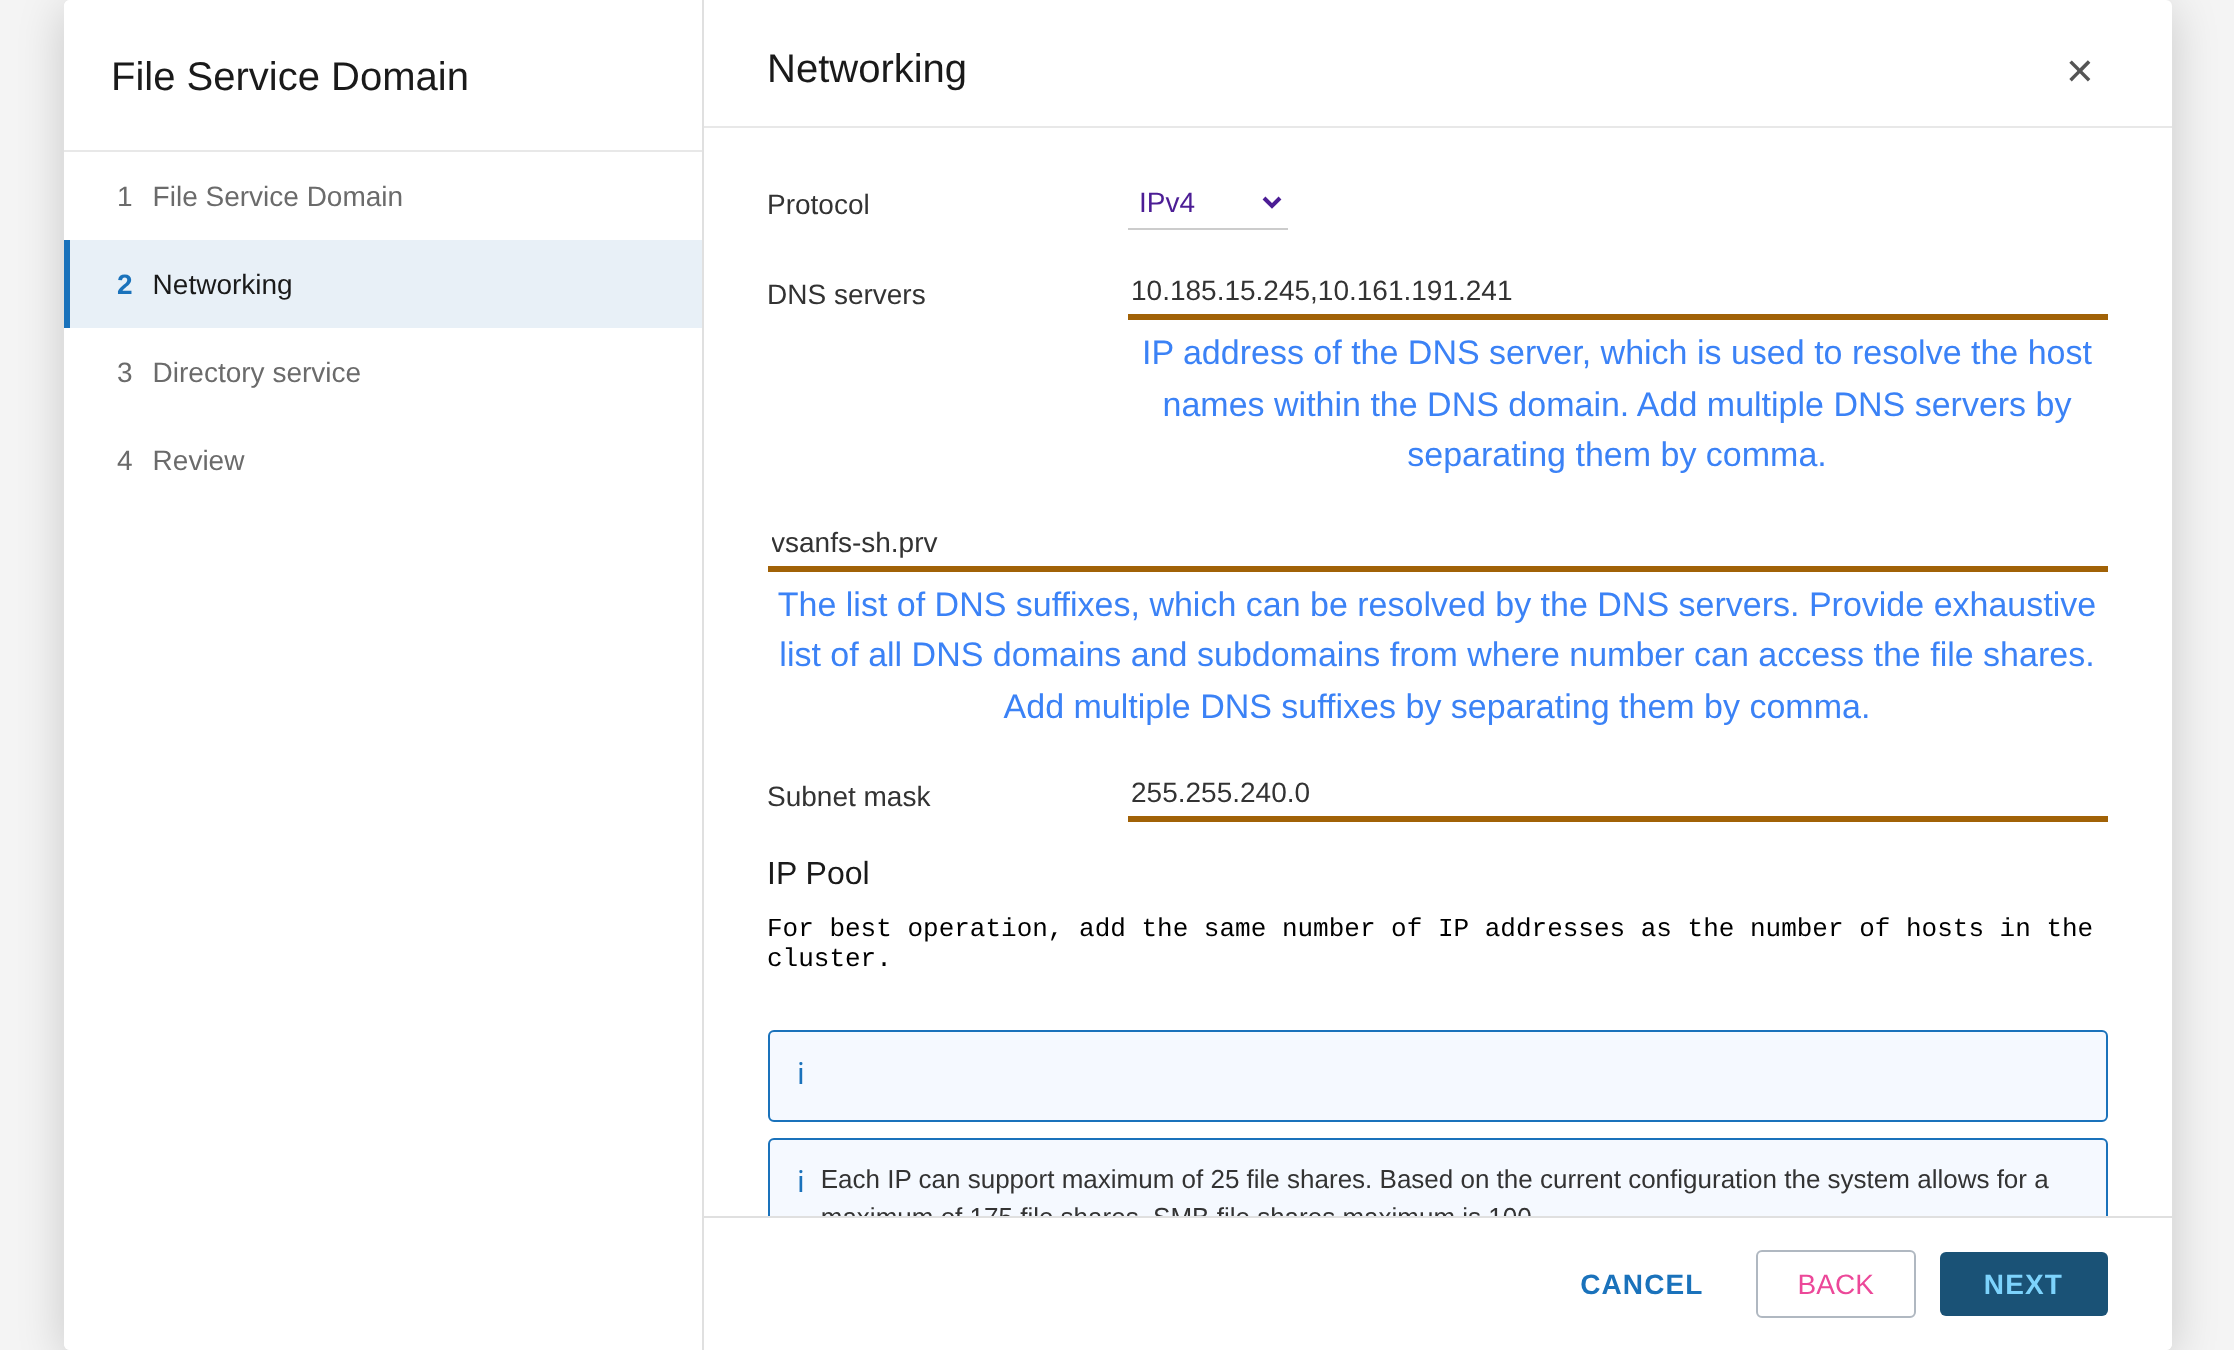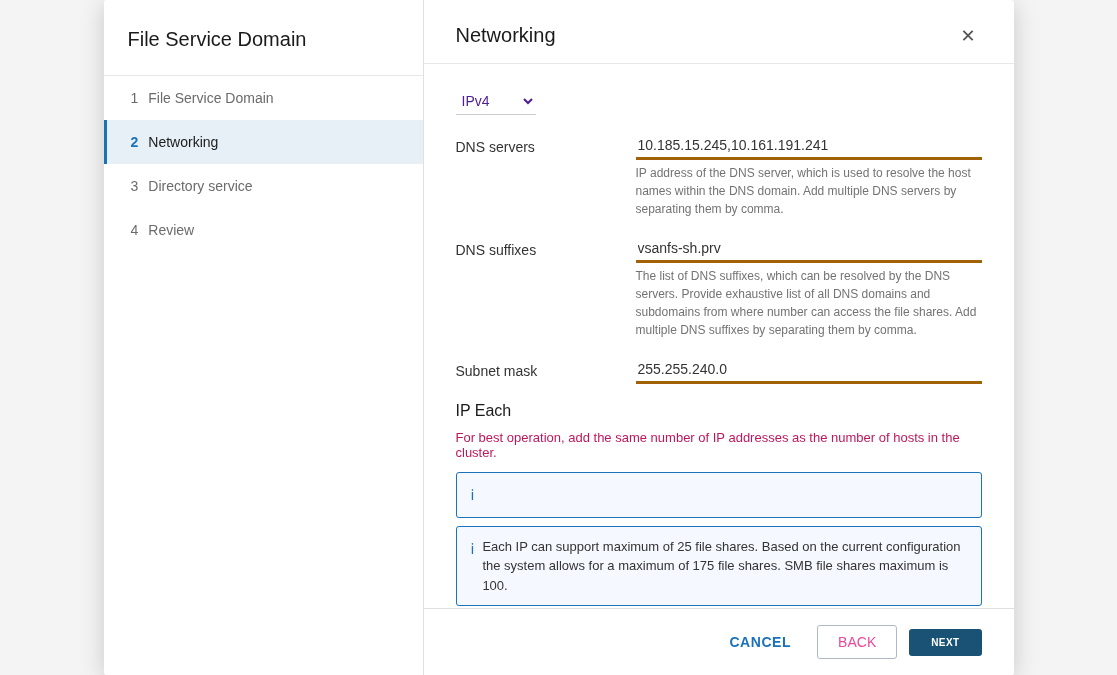--- a/index.html
+++ b/index.html
@@ -6,21 +6,21 @@
     body {
       font-family: -apple-system, BlinkMacSystemFont, 'Segoe UI', Arial, sans-serif;
       background: #f4f4f4;
       display: flex;
       align-items: center;
       justify-content: center;
       min-height: 100vh;
     }
     .dialog {
       background: #fff;
-      width: 910px;
+      width: 1054px;
       height: 675px;
       display: flex;
       box-shadow: 0 4px 24px rgba(0,0,0,0.18);
       border-radius: 3px;
       overflow: hidden;
       position: relative;
     }
     
     .sidebar {
       width: 320px;
@@ -128,24 +128,25 @@
       width: 100%;
       border: none;
       border-bottom: 3px solid #a16207;
       padding: 4px 2px;
       font-size: 14px;
       color: #333;
       outline: none;
       background: transparent;
     }
     .form-hint {
-      font-size: 12px;
-      color: #737373;
+      font-size: 17px;
+      color: #3b82f6;
       margin-top: 4px;
       line-height: 1.5;
+      text-align: center;
     }
     .protocol-select {
       border: none;
       border-bottom: 1px solid #ccc;
       padding: 4px 2px;
       font-size: 14px;
       color: #4c1d95;
       outline: none;
       background: transparent;
       cursor: pointer;
@@ -153,22 +154,23 @@
     }
     
     .section-title {
       font-size: 16px;
       font-weight: 500;
       color: #1a1a1a;
       margin-bottom: 10px;
     }
     .ip-pool-desc {
       font-size: 13px;
-      color: #be185d;
-      margin-bottom: 12px;
+      color: #000000;
+      margin-bottom: 28px;
+      font-family: Liberation Mono, monospace;
     }
     .info-box {
       border: 1px solid #1a72bb;
       border-radius: 3px;
       padding: 10px 14px;
       margin-bottom: 8px;
       display: flex;
       align-items: flex-start;
       gap: 8px;
       font-size: 13px;
@@ -236,22 +238,22 @@
       color: #ec4899;
       font-size: 14px;
       font-weight: 500;
       cursor: pointer;
       padding: 8px 20px;
       border-radius: 3px;
     }
     .btn-next {
       background: #1a5276;
       border: none;
-      color: #ffffff;
-      font-size: 10px;
+      color: #7dd3fc;
+      font-size: 14px;
       font-weight: 600;
       cursor: pointer;
       padding: 8px 22px;
       border-radius: 3px;
       letter-spacing: 0.04em;
     }
     
     .main-body::-webkit-scrollbar { width: 8px; }
     .main-body::-webkit-scrollbar-thumb { background: #ccc; border-radius: 4px; }
     .main-body::-webkit-scrollbar-track { background: #f4f4f4; }
@@ -285,53 +287,53 @@
 
   <div class="main">
     <div class="main-header">
       <span class="main-title">Networking</span>
       <button class="close-btn">✕</button>
     </div>
 
     <div class="main-body">
 
       <div class="form-row">
+        <div class="form-label">Protocol</div>
         <div class="form-control-wrap">
           <select class="protocol-select">
             <option>IPv4</option>
             <option>IPv6</option>
           </select>
         </div>
       </div>
 
       <div class="form-row">
         <div class="form-label">DNS servers</div>
         <div class="form-control-wrap">
           <input class="form-input" type="text" value="10.185.15.245,10.161.191.241" style="">
           <div class="form-hint">IP address of the DNS server, which is used to resolve the host names within the DNS domain. Add multiple DNS servers by separating them by comma.</div>
         </div>
       </div>
 
       <div class="form-row">
-        <div class="form-label">DNS suffixes</div>
         <div class="form-control-wrap">
           <input class="form-input" type="text" value="vsanfs-sh.prv" style="">
           <div class="form-hint">The list of DNS suffixes, which can be resolved by the DNS servers. Provide exhaustive list of all DNS domains and subdomains from where number can access the file shares. Add multiple DNS suffixes by separating them by comma.</div>
         </div>
       </div>
 
       <div class="form-row">
         <div class="form-label">Subnet mask</div>
         <div class="form-control-wrap">
           <input class="form-input" type="text" value="255.255.240.0" style="">
         </div>
       </div>
 
 
-      <div class="section-title">IP Each</div>
+      <div class="section-title">IP Pool</div>
       <div class="ip-pool-desc">For best operation, add the same number of IP addresses as the number of hosts in the cluster.</div>
 
       <div class="info-box">
         <span class="info-icon">ℹ</span>
       </div>
 
       <div class="info-box">
         <span class="info-icon">ℹ</span>
         <span>Each IP can support maximum of 25 file shares. Based on the current configuration the system allows for a maximum of 175 file shares. SMB file shares maximum is 100.</span>
       </div>

